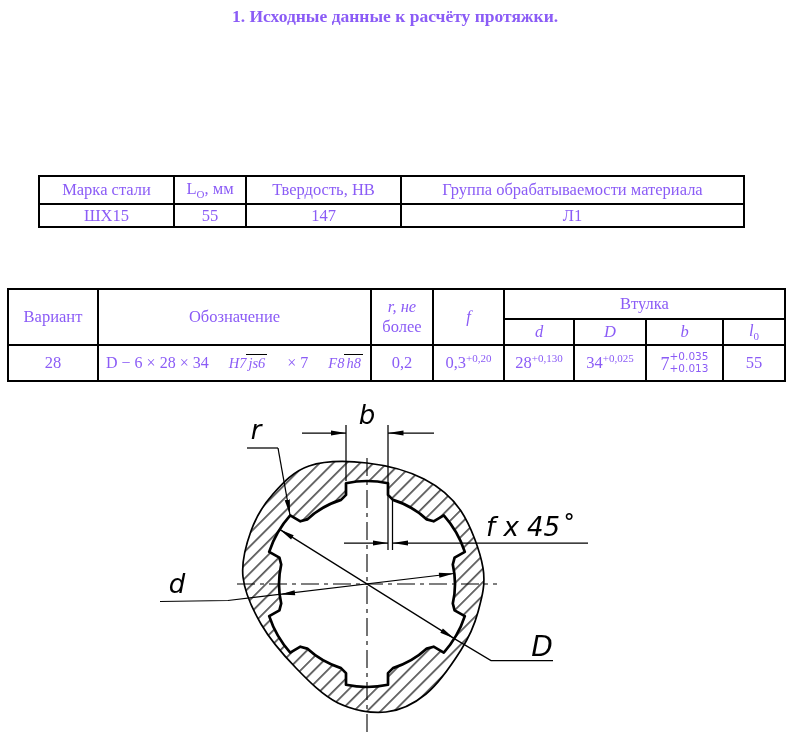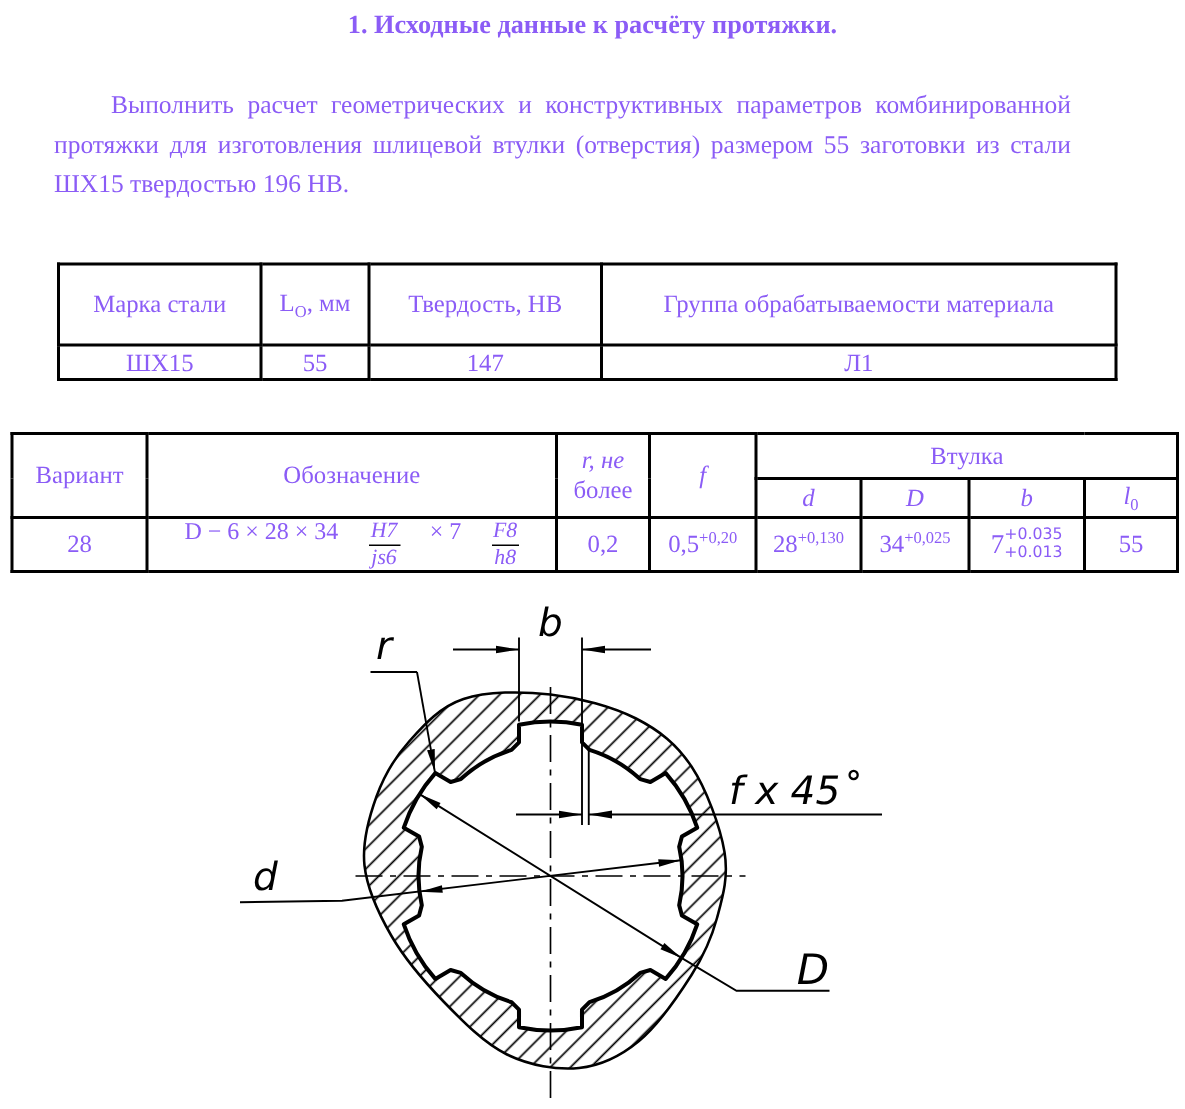--- a/index.html
+++ b/index.html
@@ -13,46 +13,45 @@
   td{border:2px solid #000;text-align:center;vertical-align:middle;padding:0 2px;
      overflow:hidden;}
   .t1{position:absolute;top:175px;left:38px;width:705px;}
   .t2{position:absolute;top:288px;left:7px;width:777px;}
   .it{font-style:italic;}
   sub{font-size:11px;}
   .sup{font-size:11px;position:relative;top:-6px;letter-spacing:0;}
   .tolstack{display:inline-block;font-family:"DejaVu Sans",sans-serif;font-weight:400;
             font-size:10.5px;line-height:1.12;text-align:left;vertical-align:-2px;}
   .formula{display:flex;align-items:flex-start;justify-content:center;gap:20px;font-size:16px;}
-  .frac{display:inline-flex;flex-direction:column;align-items:center;
+  .frac{display:inline-flex;flex-direction:row;align-items:center;
         font-style:italic;font-size:14.5px;line-height:1.12;}
   .frac .den{border-top:1.3px solid #000;padding:0 2px;}
   .drawing{position:absolute;top:400px;left:0;}
   .lbl{font-family:"DejaVu Sans",sans-serif;font-style:italic;font-size:26px;fill:#000;}
   .thin{stroke:#000;stroke-width:1.25;fill:none;}
   .cl{stroke:#000;stroke-width:1.1;fill:none;}
 </style>
 </head>
 <body>
 
 <div class="page">
 
   <div class="title">1. Исходные данные к расчёту протяжки.</div>
 
-  <div class="intro">Выполнить расчет геометрических и конструктивных параметров комбинированной протяжки для изготовления шлицевой втулки (отверстия) размером 55 заготовки из стали ШХ15 твердостью 196 НВ.</div>
 
   <table class="t1">
     <colgroup>
         <col style="width:135px">
         <col style="width:72px">
         <col style="width:155px">
         <col style="width:343px">
       </colgroup>
     <tbody>
-        <tr style="height:54px">
+        <tr style="height:28px">
       <td>Марка стали</td>
       <td>
         <span>L</span><sub>O</sub><span>, мм</span>
       </td>
       <td>Твердость, НВ</td>
       <td>Группа обрабатываемости материала</td>
     </tr>
     <tr style="height:23px">
       <td>ШХ15</td>
       <td>55</td>
@@ -100,21 +99,21 @@
             <span class="den">js6</span>
           </span>
           <span>× 7</span>
           <span class="frac">
             <span class="num">F8</span>
             <span class="den">h8</span>
           </span>
         </div>
       </td>
       <td>0,2</td>
-      <td><span>0,5</span><span class="sup">+0,20</span></td>
+      <td><span>0,3</span><span class="sup">+0,20</span></td>
       <td><span>28</span><span class="sup">+0,130</span></td>
       <td><span>34</span><span class="sup">+0,025</span></td>
       <td style="font-size:18px"><span>7</span><span class="tolstack"><span style="display:block">+0.035</span><span style="display:block">+0.013</span></span></td>
       <td>55</td>
     </tr>
   </tbody>
     </table>
 
   <svg class="drawing" id="draw" width="790" height="339" viewBox="0 0 790 339">
     <defs>

